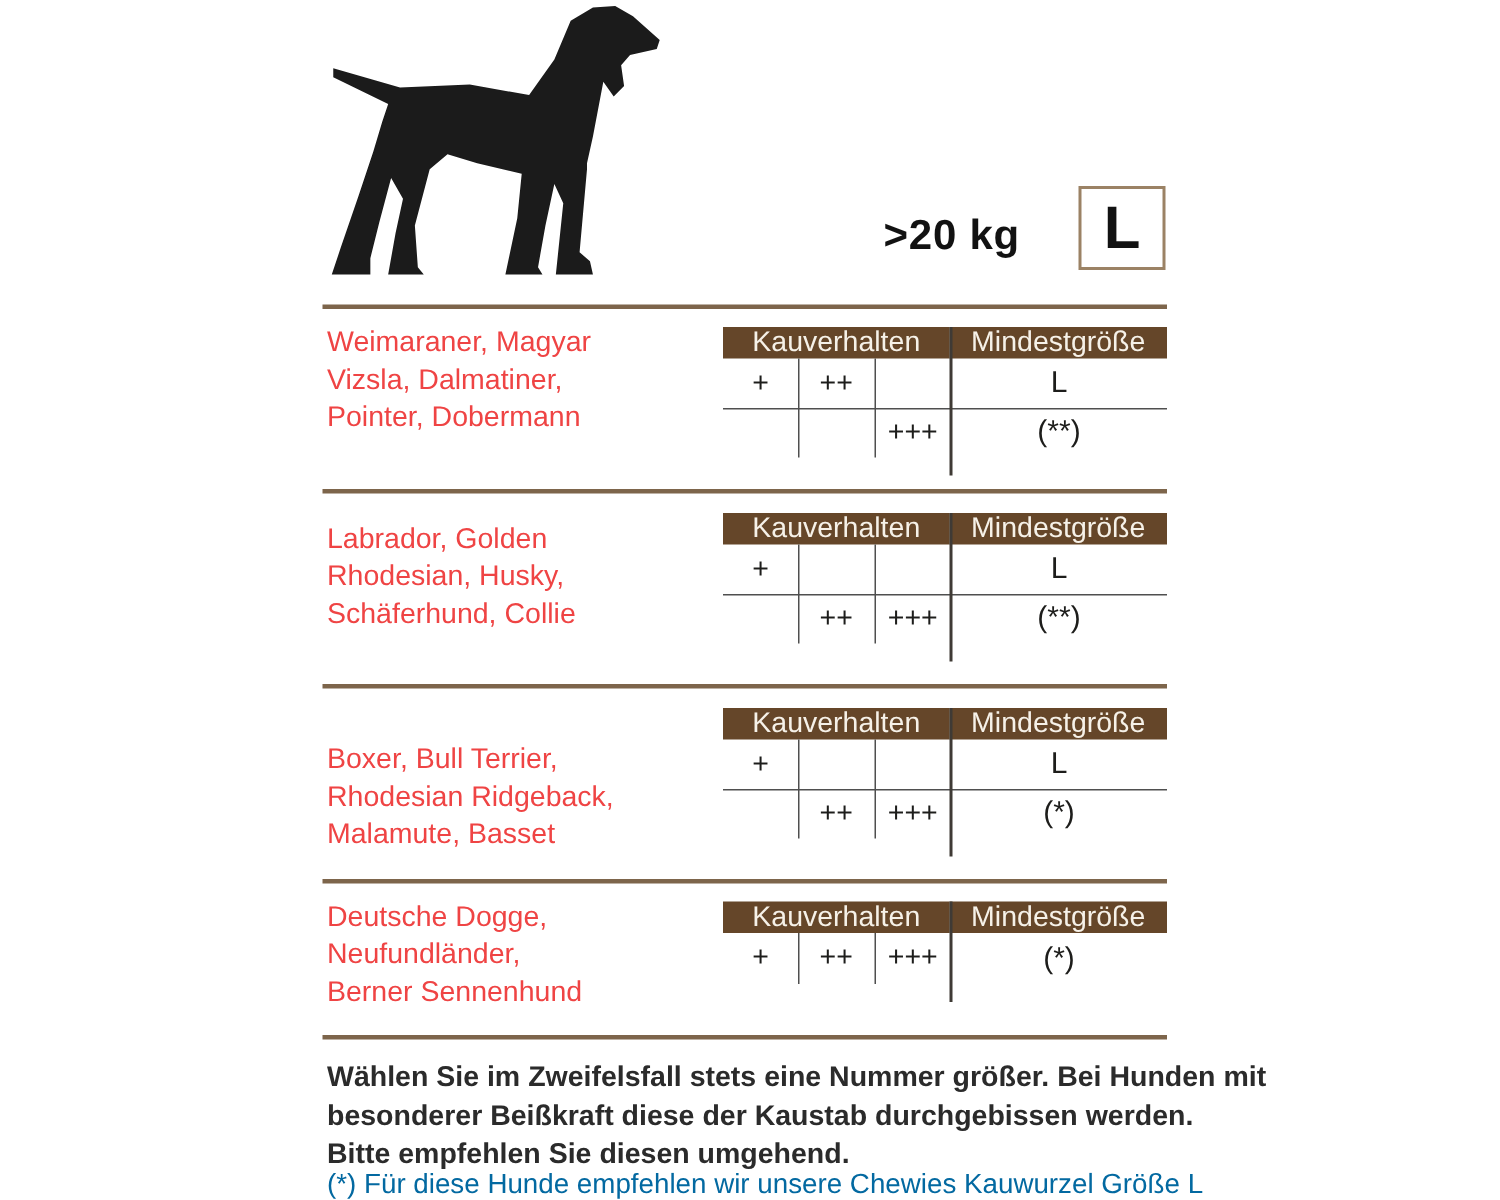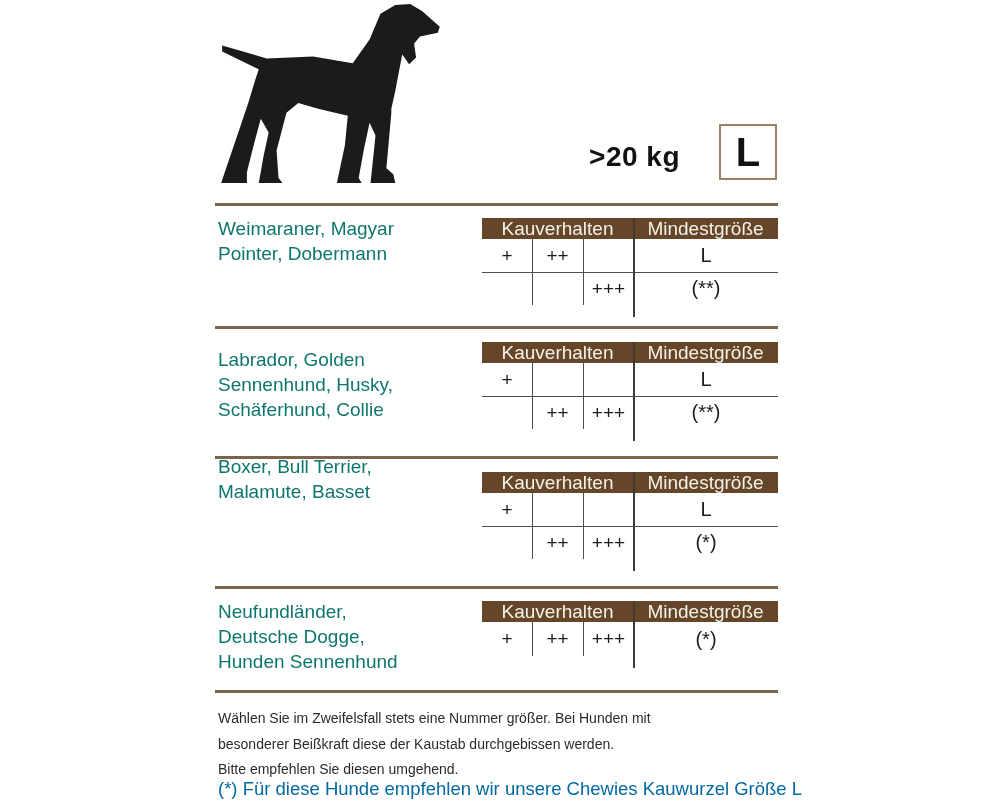--- a/index.html
+++ b/index.html
@@ -12,44 +12,44 @@
     font-size:28px;font-weight:bold;color:#121212;letter-spacing:0.5px;white-space:nowrap;}
   .size-box{position:absolute;left:719px;top:124px;width:58px;height:56px;box-sizing:border-box;
     border:2px solid #9b8265;background:#ffffff;display:flex;align-items:center;justify-content:center;}
   .size-box span{font-size:40px;font-weight:bold;color:#121212;line-height:1;}
 
   
   .hr{position:absolute;left:215px;width:563px;height:3px;background:#7d654b;}
   .hr1{top:203px}.hr2{top:326px}.hr3{top:456px}.hr4{top:586px}.hr5{top:690px}
 
   
-  .breeds{position:absolute;left:218px;font-size:19px;line-height:25px;color:#0f766e;white-space:nowrap;}
-  .b1{top:216px}.b2{top:347px}.b3{top:454px}.b4{top:599px}
+  .breeds{position:absolute;left:218px;font-size:19px;line-height:25px;color:#ef4444;white-space:nowrap;}
+  .b1{top:216px}.b2{top:347px}.b3{top:494px}.b4{top:599px}
 
   
   .tbl{position:absolute;left:482px;width:296px;}
   .t1{top:218px;height:99px}.t2{top:342px;height:99px}.t3{top:472px;height:99px}.t4{top:601px;height:67px}
   .thead{display:flex;height:21px;}
   .th{background:#654629;color:#f6f1e8;font-size:19px;display:flex;align-items:center;justify-content:center;}
   .th-k{width:151px}.th-m{width:145px}
   .tbody{position:relative;}
   .tb2{height:66px}.tb1{height:34px}
   .row{display:flex;height:33px;}
   .t4 .row{height:34px;}
   .cell{display:flex;align-items:center;justify-content:center;font-size:19px;color:#1d1d1b;}
   .c1{width:50px}.c2{width:51px}.c3{width:51px}.cm{width:144px}
   .cm{font-size:20px;}
   .vline{position:absolute;top:0;bottom:0;width:1px;background:#4f4f4f;}
   .v1{left:50px}.v2{left:101px}
   .rowline{position:absolute;top:33px;left:0;right:0;height:1px;background:#4f4f4f;}
   .centerline{position:absolute;left:151px;top:0;bottom:0;width:2px;background:#3f3a35;}
 
   
-  .footer-par{position:absolute;left:218px;top:706px;font-size:14px;line-height:25.5px;
-    color:#2b2b2b;white-space:nowrap;}
+  .footer-par{position:absolute;left:218px;top:706px;font-size:19px;line-height:25.5px;
+    color:#2b2b2b;white-space:nowrap;font-weight:bold;}
   .footer-note{position:absolute;left:218px;top:778px;font-size:18.5px;color:#0369a1;white-space:nowrap;}
 </style>
 </head>
 <body>
 
 <div class="canvas">
 
   <svg class="dog-svg" viewBox="0 0 224 186" aria-hidden="true">
     <path fill="#1b1b1b" d="M3,44 L48,57 L95,55 L135,62 L152,38 L163,12 L178,3 L193,2 L205,9
       L223,25 L221,31 L203,35 L197,42 L199,56 L192,63 L185,53 L178,90 L174,108 L174,112
@@ -65,20 +65,21 @@
   </div>
 
   <div class="hr hr1"></div>
   <div class="hr hr2"></div>
   <div class="hr hr3"></div>
   <div class="hr hr4"></div>
   <div class="hr hr5"></div>
 
   <div class="breeds b1">
     <div>Weimaraner, Magyar</div>
+    <div>Vizsla, Dalmatiner,</div>
     <div>Pointer, Dobermann</div>
   </div>
   <div class="tbl t1">
     <div class="thead">
       <div class="th th-k">Kauverhalten</div>
       <div class="th th-m">Mindestgröße</div>
     </div>
     <div class="tbody tb2">
       <div class="row">
         <div class="cell c1">+</div>
@@ -94,21 +95,21 @@
       </div>
       <div class="vline v1"></div>
       <div class="vline v2"></div>
       <div class="rowline"></div>
     </div>
     <div class="centerline"></div>
   </div>
 
   <div class="breeds b2">
     <div>Labrador, Golden</div>
-    <div>Sennenhund, Husky,</div>
+    <div>Rhodesian, Husky,</div>
     <div>Schäferhund, Collie</div>
   </div>
   <div class="tbl t2">
     <div class="thead">
       <div class="th th-k">Kauverhalten</div>
       <div class="th th-m">Mindestgröße</div>
     </div>
     <div class="tbody tb2">
       <div class="row">
         <div class="cell c1">+</div>
@@ -124,20 +125,21 @@
       </div>
       <div class="vline v1"></div>
       <div class="vline v2"></div>
       <div class="rowline"></div>
     </div>
     <div class="centerline"></div>
   </div>
 
   <div class="breeds b3">
     <div>Boxer, Bull Terrier,</div>
+    <div>Rhodesian Ridgeback,</div>
     <div>Malamute, Basset</div>
   </div>
   <div class="tbl t3">
     <div class="thead">
       <div class="th th-k">Kauverhalten</div>
       <div class="th th-m">Mindestgröße</div>
     </div>
     <div class="tbody tb2">
       <div class="row">
         <div class="cell c1">+</div>
@@ -152,23 +154,23 @@
         <div class="cell cm">(*)</div>
       </div>
       <div class="vline v1"></div>
       <div class="vline v2"></div>
       <div class="rowline"></div>
     </div>
     <div class="centerline"></div>
   </div>
 
   <div class="breeds b4">
+    <div>Deutsche Dogge,</div>
     <div>Neufundländer,</div>
-    <div>Deutsche Dogge,</div>
-    <div>Hunden Sennenhund</div>
+    <div>Berner Sennenhund</div>
   </div>
   <div class="tbl t4">
     <div class="thead">
       <div class="th th-k">Kauverhalten</div>
       <div class="th th-m">Mindestgröße</div>
     </div>
     <div class="tbody tb1">
       <div class="row">
         <div class="cell c1">+</div>
         <div class="cell c2">++</div>

